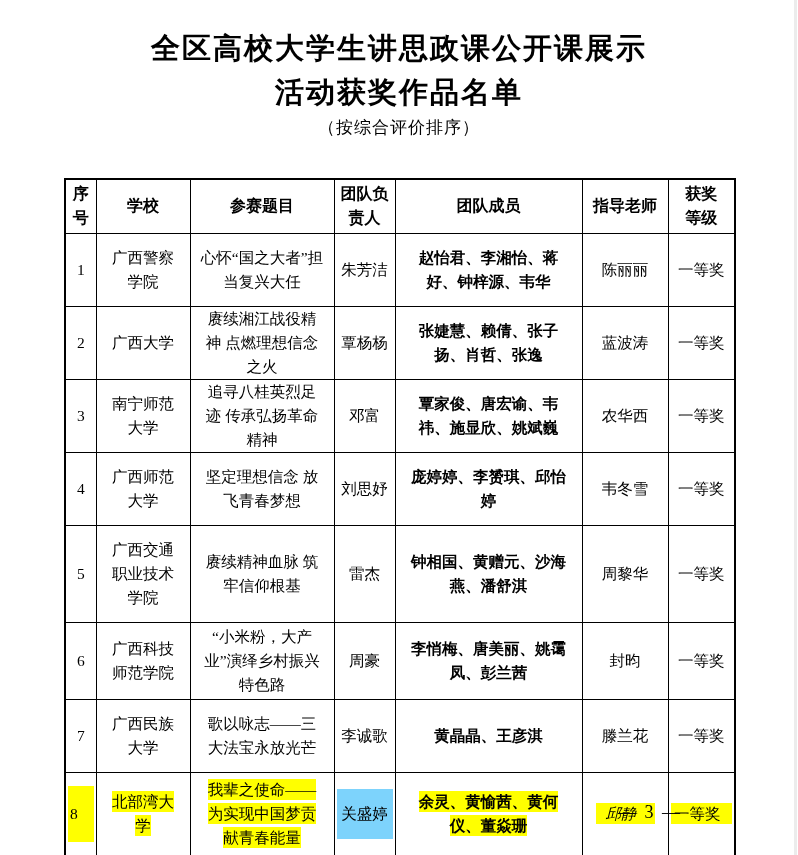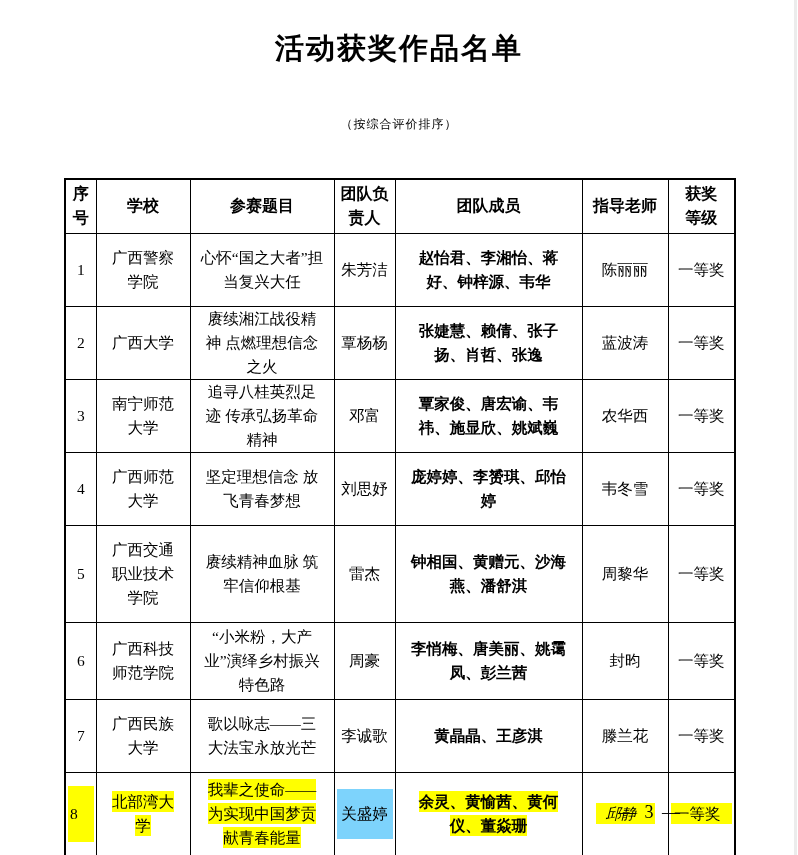--- a/index.html
+++ b/index.html
@@ -6,21 +6,21 @@
   html,body { background:#fff; }
   body {
     width:798px; height:855px; position:relative; overflow:hidden;
     font-family:"Liberation Serif","DejaVu Serif",serif; color:#000;
   }
   .page-edge { position:absolute; top:0; right:1px; width:3px; height:855px; background:#ececec; }
 
   .title { position:absolute; top:26px; left:0; width:798px; text-align:center;
     font-size:29px; font-weight:bold; letter-spacing:2px; line-height:44px; }
   .subtitle { position:absolute; top:116px; left:0; width:798px; text-align:center;
-    font-size:12px; letter-spacing:1px; }
+    font-size:17px; letter-spacing:1px; }
 
   table.awards { position:absolute; left:64px; top:178px; width:670px;
     border-collapse:collapse; table-layout:fixed; border:2px solid #000; }
   th, td { border:1.5px solid #000; vertical-align:middle; text-align:center;
     overflow:hidden; }
   th { font-size:16px; font-weight:bold; line-height:24px; white-space:pre-line; padding:0 2px; }
   td { font-size:15.5px; line-height:24px; }
 
   col.c-no     { width:31px; }
   col.c-school { width:94px; }
@@ -48,20 +48,21 @@
   .hl-block-leader { width:100%; height:50px; line-height:50px; background:#7dd3fc;
     text-align:center; }
 
   .page-number { position:absolute; top:802px; left:618px; font-size:18px;
     letter-spacing:2px; }
 </style>
 </head>
 <body>
 
 <div class="title">
+  <div>全区高校大学生讲思政课公开课展示</div>
   <div>活动获奖作品名单</div>
 </div>
 
 <div class="subtitle">（按综合评价排序）</div>
 
 <table class="awards">
   <colgroup>
     <col class="c-no">
       <col class="c-school">
       <col class="c-topic">

